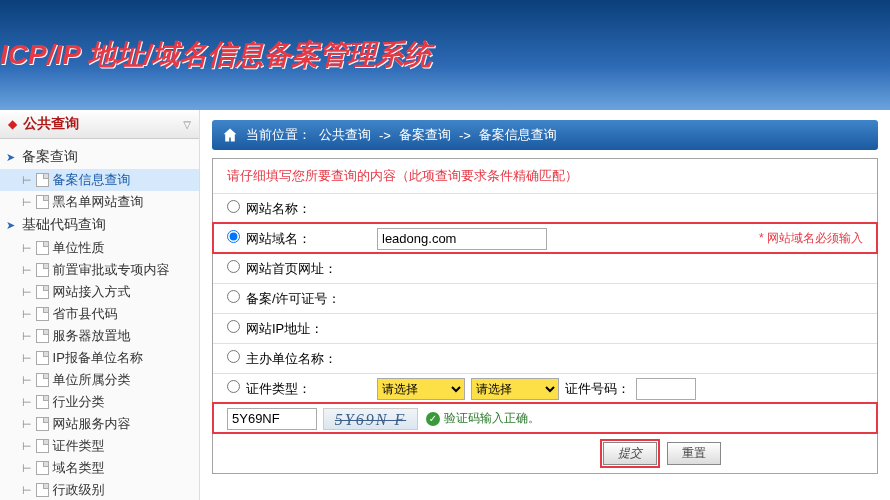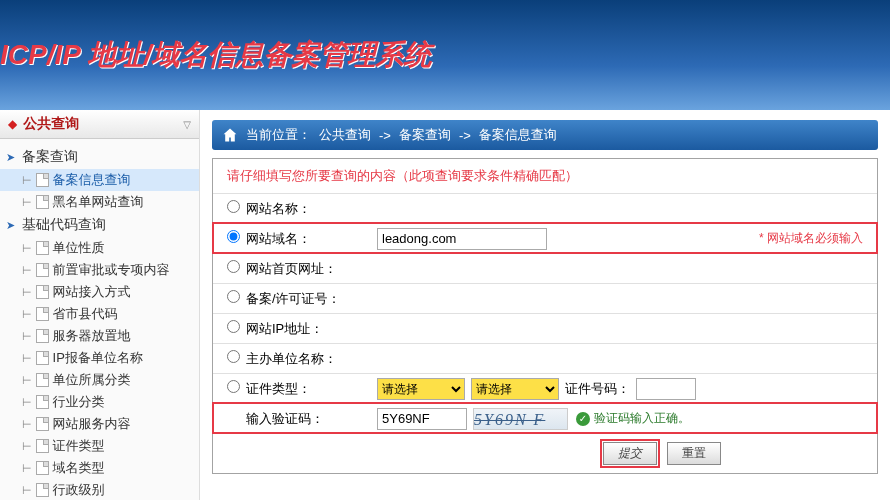--- a/index.html
+++ b/index.html
@@ -37,21 +37,21 @@
 .home-icon { display: inline-block; width: 16px; height: 16px; background: #fff; clip-path: polygon(50% 10%, 90% 45%, 80% 45%, 80% 90%, 55% 90%, 55% 65%, 45% 65%, 45% 90%, 20% 90%, 20% 45%, 10% 45%); }
 .form-box { margin-top: 8px; border: 1px solid #a3a3a3; }
 .form-hint { color: #e63946; padding: 8px 14px; font-size: 13px; }
 .row { display: flex; align-items: center; border-top: 1px solid #e0e0e0; padding: 3px 14px; min-height: 30px; }
 .row .radio-lbl { width: 150px; display: flex; align-items: flex-start; gap: 6px; }
 input[type="radio"] { width: 13px; height: 13px; }
 .inp { border: 1px solid #aaa; height: 22px; padding: 0 4px; font-size: 13px; width: 170px; }
 .sel { border: 1px solid #aaa; height: 22px; font-size: 12px; width: 88px; background: #fde047; }
 .hl-red { outline: 2px solid #e63946; outline-offset: -1px; }
 .req { color: #e63946; margin-left: auto; font-size: 12px; }
-.captcha-img { display: inline-block; width: 95px; height: 22px; background: linear-gradient(#f0f4f8, #dce6ef); margin-left: 6px; font-family: serif; font-style: italic; letter-spacing: 2px; font-size: 16px; color: #3a5f8a; line-height: 22px; text-decoration: line-through; border: 1px solid #ccc; }
+.captcha-img { display: inline-block; width: 95px; height: 22px; background: linear-gradient(#f0f4f8, #dce6ef); margin-left: 6px; font-family: serif; font-style: italic; letter-spacing: 2px; font-size: 16px; color: #3a5f8a; text-align: center; line-height: 22px; text-decoration: line-through; border: 1px solid #ccc; }
 .ok-icon { display: inline-block; width: 14px; height: 14px; border-radius: 50%; background: #3a9a3a; color: #fff; font-size: 10px; text-align: center; line-height: 14px; margin-left: 8px; }
 .ok-txt { color: #2a7a2a; font-size: 12px; margin-left: 4px; }
 .btns { padding: 8px 0 8px 390px; border-top: 1px solid #e0e0e0; display: flex; gap: 10px; }
 .btn { border: 1px solid #888; background: linear-gradient(#fff, #dcdcdc); padding: 2px 14px; font-size: 12px; cursor: pointer; color: #444; }
 .btn.primary { outline: 2px solid #e63946; outline-offset: 1px; font-style: italic; }
 .cert-extra { display: flex; align-items: center; gap: 6px; margin-left: 6px; }
 </style>
 </head>
 <body>
 
@@ -211,23 +211,20 @@
           </label>
         <select class="sel"><option>请选择</option></select>
         <div class="cert-extra">
           <select class="sel"><option>请选择</option></select>
           <span>证件号码：</span>
           <input class="inp" style="width: 60px;">
         </div>
       </div>
 
       <div class="row hl-red">
-        <label class="radio-lbl" style="padding-left:19px">
-            <span>输入验证码：</span>
-          </label>
         <input class="inp" style="width: 90px;" value="5Y69NF">
         <span class="captcha-img">5Y69N F</span>
         <span class="ok-icon">✓</span>
         <span class="ok-txt">验证码输入正确。</span>
       </div>
 
       <div class="btns">
         <button class="btn primary">提交</button>
         <button class="btn">重置</button>
       </div>

